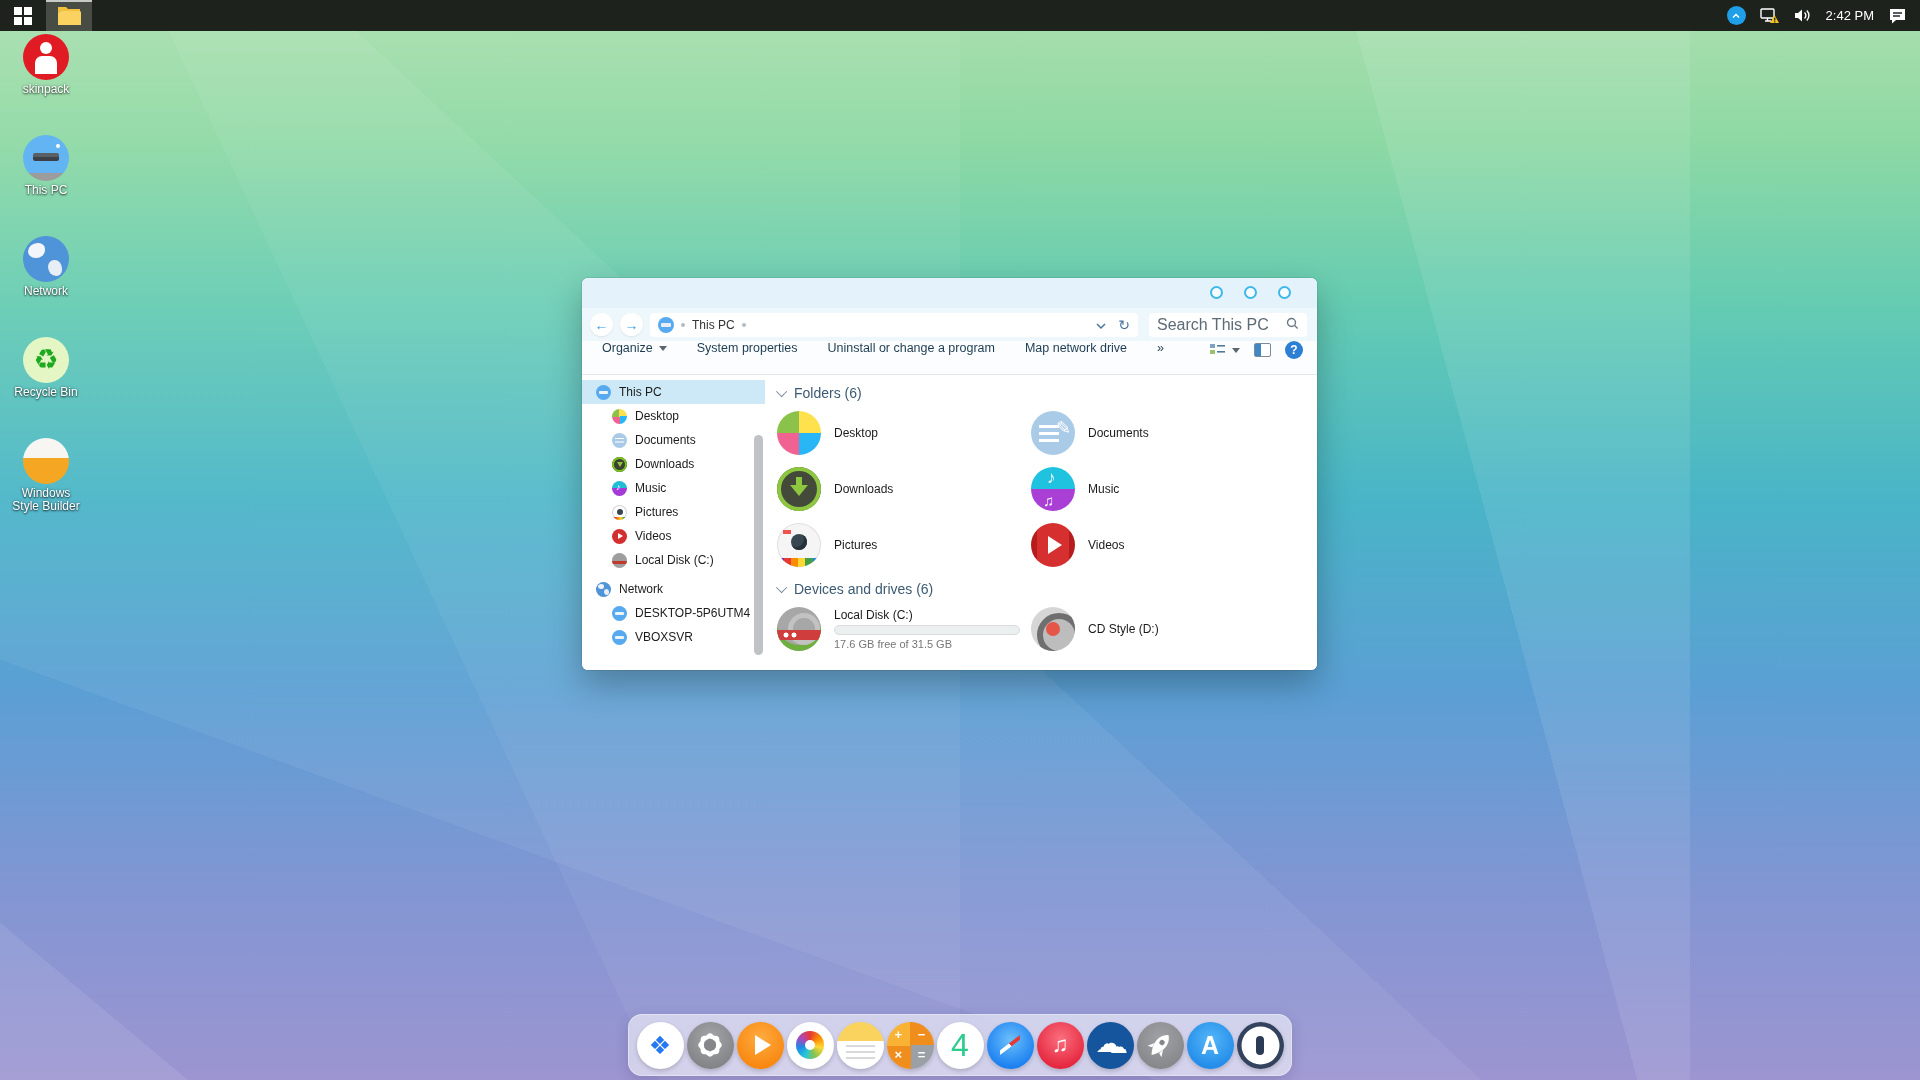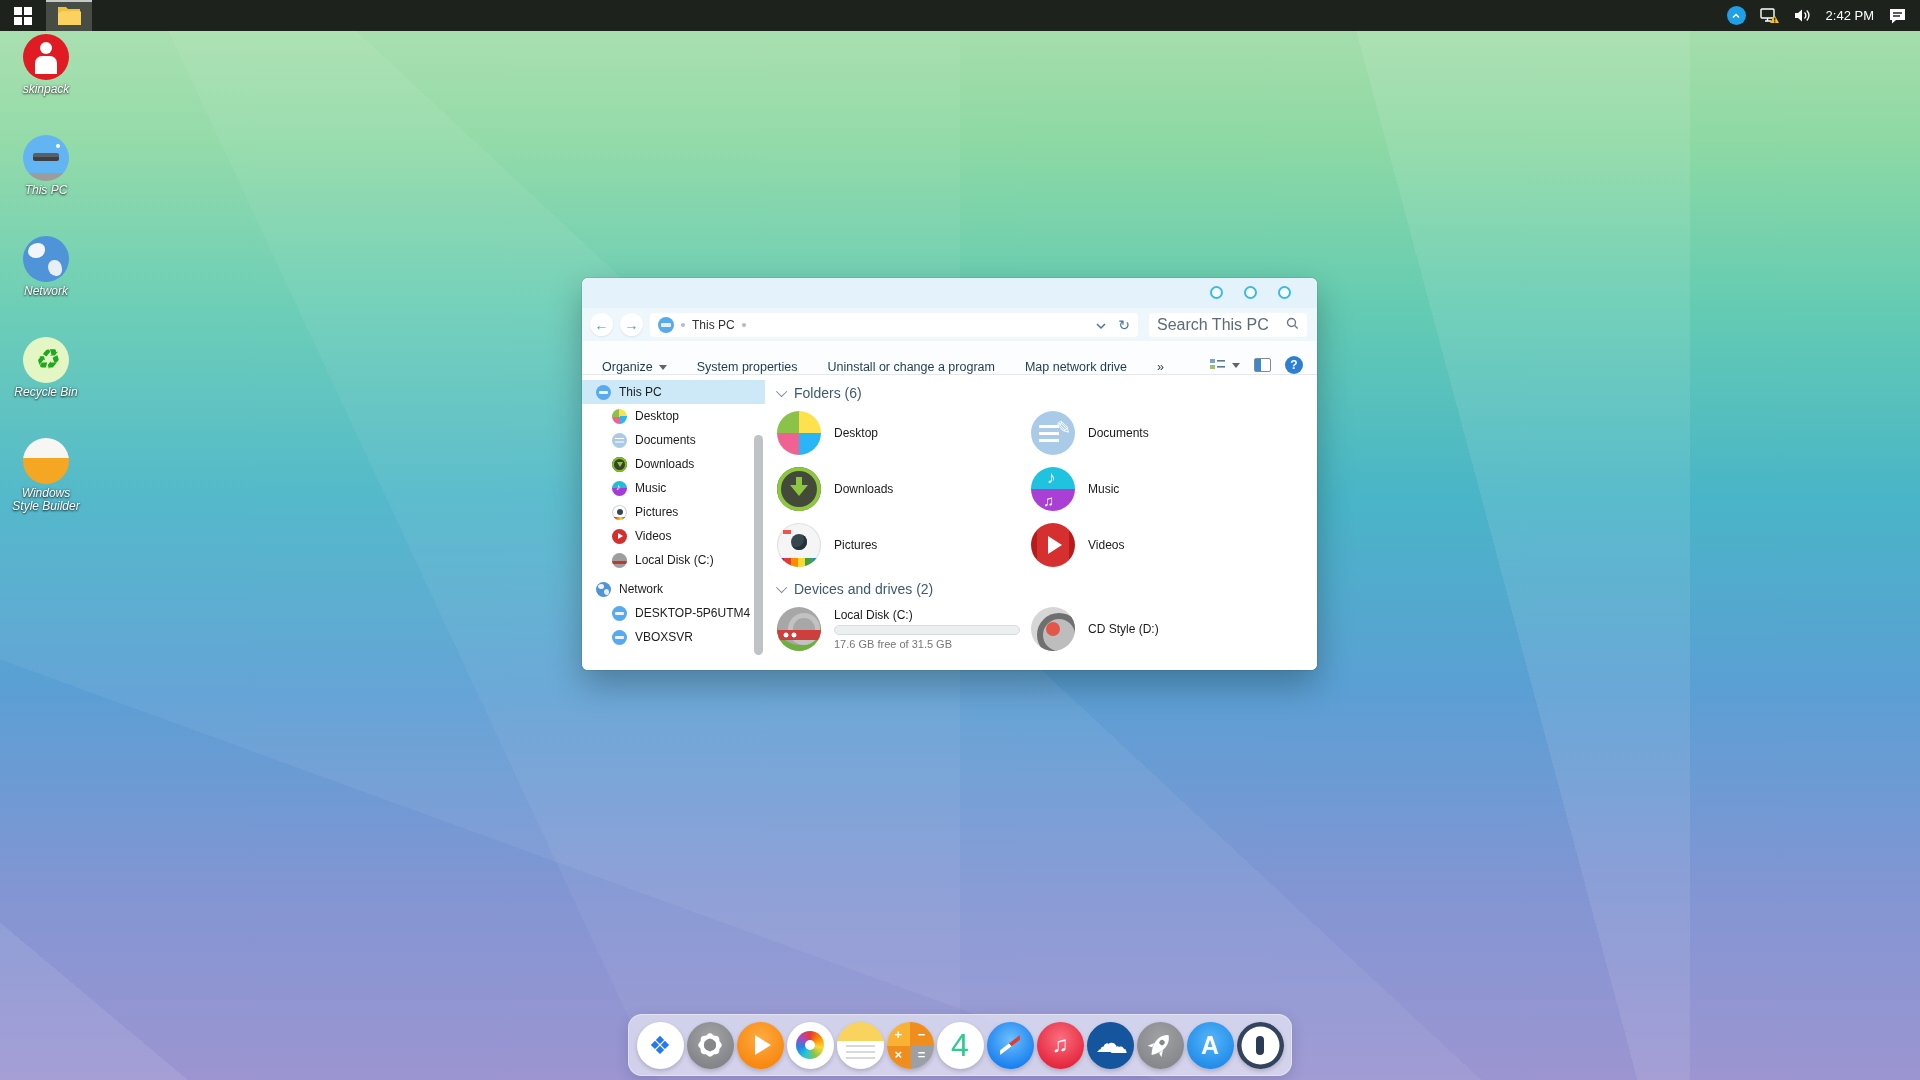--- a/index.html
+++ b/index.html
@@ -30,21 +30,21 @@
   .tb-btn.active { background:#474c45; border-top:2px solid #c7c9c4; }
   .win-logo { display:grid; grid-template-columns:8px 8px; grid-template-rows:8px 8px; gap:2px; }
   .win-logo span { background:#fff; }
   .tray { margin-left:auto; display:flex; align-items:center; gap:14px; padding-right:14px; color:#fff; }
   .tray-chevron { width:19px; height:19px; border-radius:50%; background:#1e9fe8; display:flex; align-items:center; justify-content:center; }
   .tray-time { font-size:13px; color:#fff; }
   .tray svg { display:block; }
 
   
   .dticons { position:absolute; left:4px; top:34px; width:84px; display:flex; flex-direction:column; z-index:5; }
-  .dticon { height:101px; display:flex; flex-direction:column; align-items:center;font-style:italic; }
+  .dticon { height:101px; display:flex; flex-direction:column; align-items:center; }
   .dticon .glyph { width:46px; height:46px; border-radius:50%; position:relative; flex:none; }
   .dticon .cap { margin-top:3px; font-size:12px; color:#fff; text-align:center; line-height:13px;
     text-shadow:0 1px 2px rgba(0,0,0,.75), 0 0 3px rgba(0,0,0,.4); }
 
   .g-skinpack { background:#e01b24; overflow:hidden; }
   .g-skinpack::before { content:""; position:absolute; left:17px; top:8px; width:12px; height:12px; border-radius:50%; background:#fff; }
   .g-skinpack::after { content:""; position:absolute; left:12px; top:22px; width:22px; height:18px; border-radius:7px 7px 0 0; background:#fff; }
 
   .g-thispc { background:linear-gradient(180deg,#63b4f2 0 82%, #9c9c9c 82%); overflow:hidden; }
   .g-thispc::before { content:""; position:absolute; left:10px; top:18px; width:26px; height:8px; border-radius:2px;
@@ -81,21 +81,21 @@
   .addr-pc-ico { width:16px; height:16px; border-radius:50%; background:#58aaf0; position:relative; flex:none; }
   .addr-pc-ico::before { content:""; position:absolute; left:3px; top:6px; width:10px; height:4px; border-radius:1px; background:#e9eef4; }
   .addr-dot { width:4px; height:4px; border-radius:50%; background:#b3bcc4; flex:none; }
   .addr-text { font-size:12px; color:#333; }
   .addr-right { margin-left:auto; display:flex; align-items:center; gap:12px; color:#49759c; }
   .refresh-g { color:#49759c; font-size:14px; }
   .searchbox { width:158px; height:24px; background:#fff; border-radius:4px; display:flex; align-items:center; padding:0 8px; margin-left:4px; }
   .searchbox input { border:none; outline:none; width:100%; font-size:16px; color:#5c6b76; font-family:"Liberation Sans",sans-serif; background:transparent; }
   .searchbox input::placeholder { color:#5c6b76; opacity:1; }
 
-  .toolbar { height:34px; background:#fcfdfe; border-bottom:1px solid #e7e7e7; display:flex; align-items:flex-end; padding:0 14px 0 20px; gap:30px; font-size:12.5px; color:#1d3c52; flex:none; }
+  .toolbar { height:34px; background:#fcfdfe; border-bottom:1px solid #e7e7e7; display:flex; align-items:flex-start; padding:0 14px 16px 20px; gap:30px; font-size:12.5px; color:#1d3c52; flex:none; }
   .tool-item { display:flex; align-items:center; gap:6px; white-space:nowrap; }
   .caret { width:0; height:0; border-left:4px solid transparent; border-right:4px solid transparent; border-top:5px solid #5b666d; }
   .tool-right { margin-left:auto; display:flex; align-items:center; gap:14px; }
   .help-ico { width:18px; height:18px; border-radius:50%; background:#2d7fd4; color:#fff; font-size:12px; font-weight:bold; display:flex; align-items:center; justify-content:center; }
   .pane-ico { width:17px; height:14px; border:1.5px solid #7b8b97; border-radius:2px; background:linear-gradient(90deg,#3f88c5 0 6px,#fff 6px); }
 
   .wbody { flex:1; display:flex; min-height:0; background:#fff; }
 
   
   .sidebar { width:183px; flex:none; padding-top:5px; position:relative; }
@@ -414,21 +414,21 @@
             <span class="tile-label">Pictures</span>
           </div>
           <div class="tile">
             <span class="bi bi-vids"></span>
             <span class="tile-label">Videos</span>
           </div>
         </div>
 
         <div class="group-hdr" style="margin-top:8px">
           <span class="chev"></span>
-          <span>Devices and drives (2)</span>
+          <span>Devices and drives (6)</span>
         </div>
         <div class="tiles">
           <div class="tile">
             <span class="bi bi-disk"></span>
             <span class="disk-info">
               <span class="disk-name">Local Disk (C:)</span>
               <span class="disk-bar"><span class="disk-fill" style="width: 44%;"></span></span>
               <span class="disk-free">17.6 GB free of 31.5 GB</span>
             </span>
           </div>

